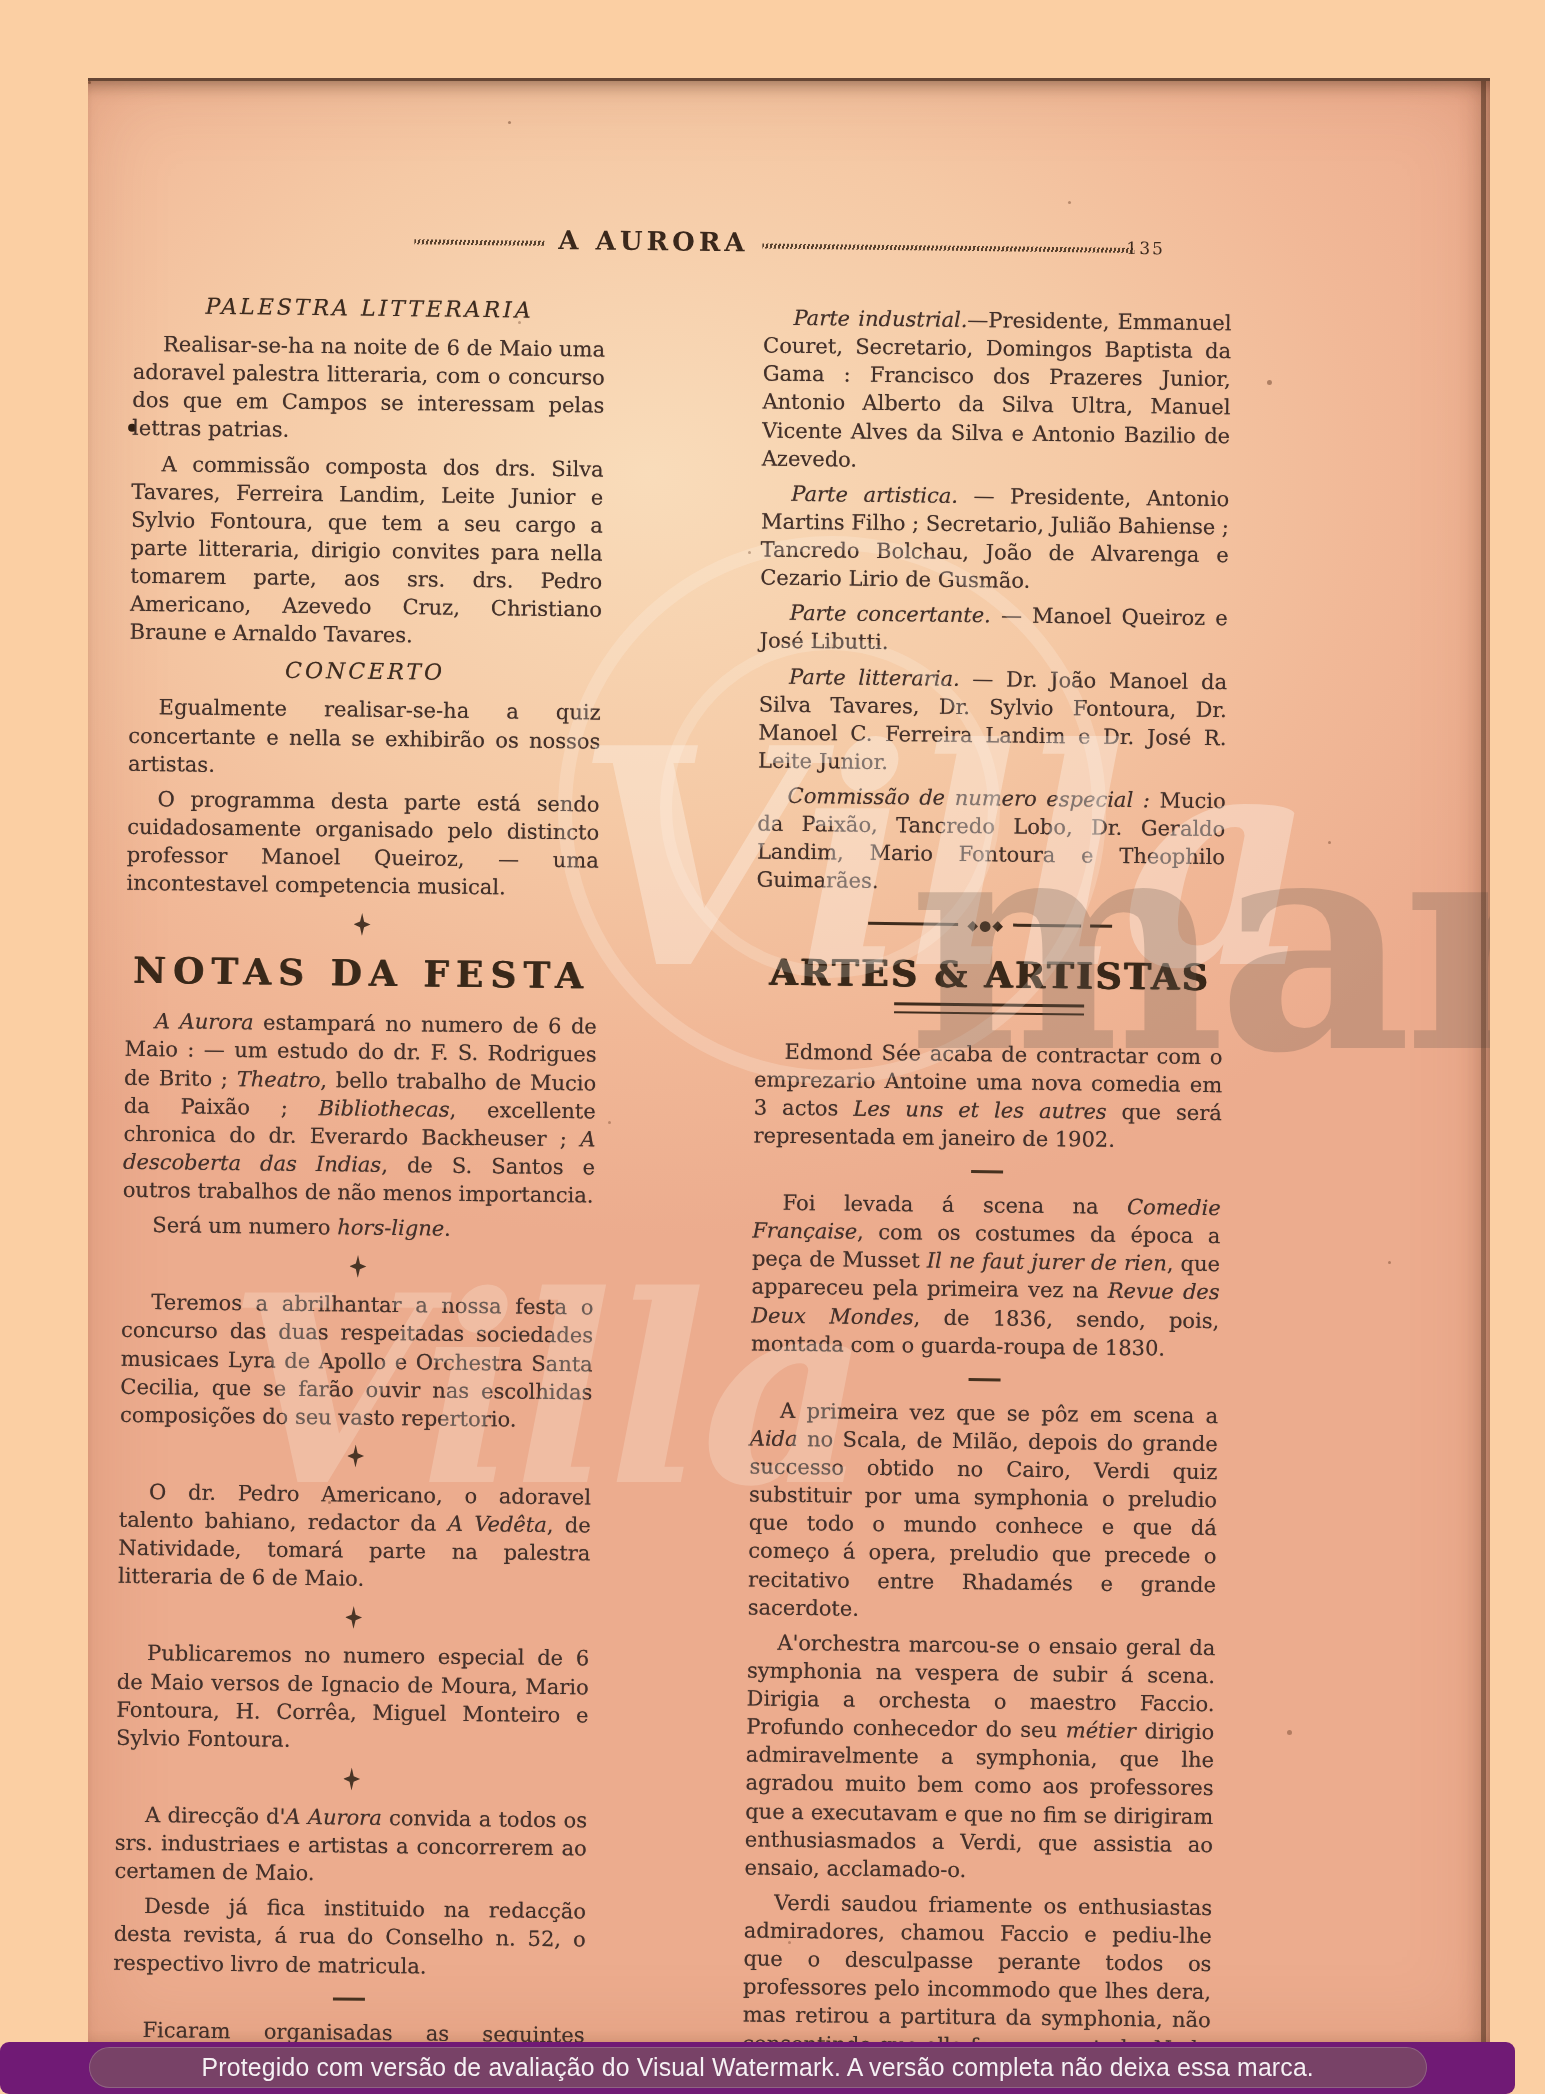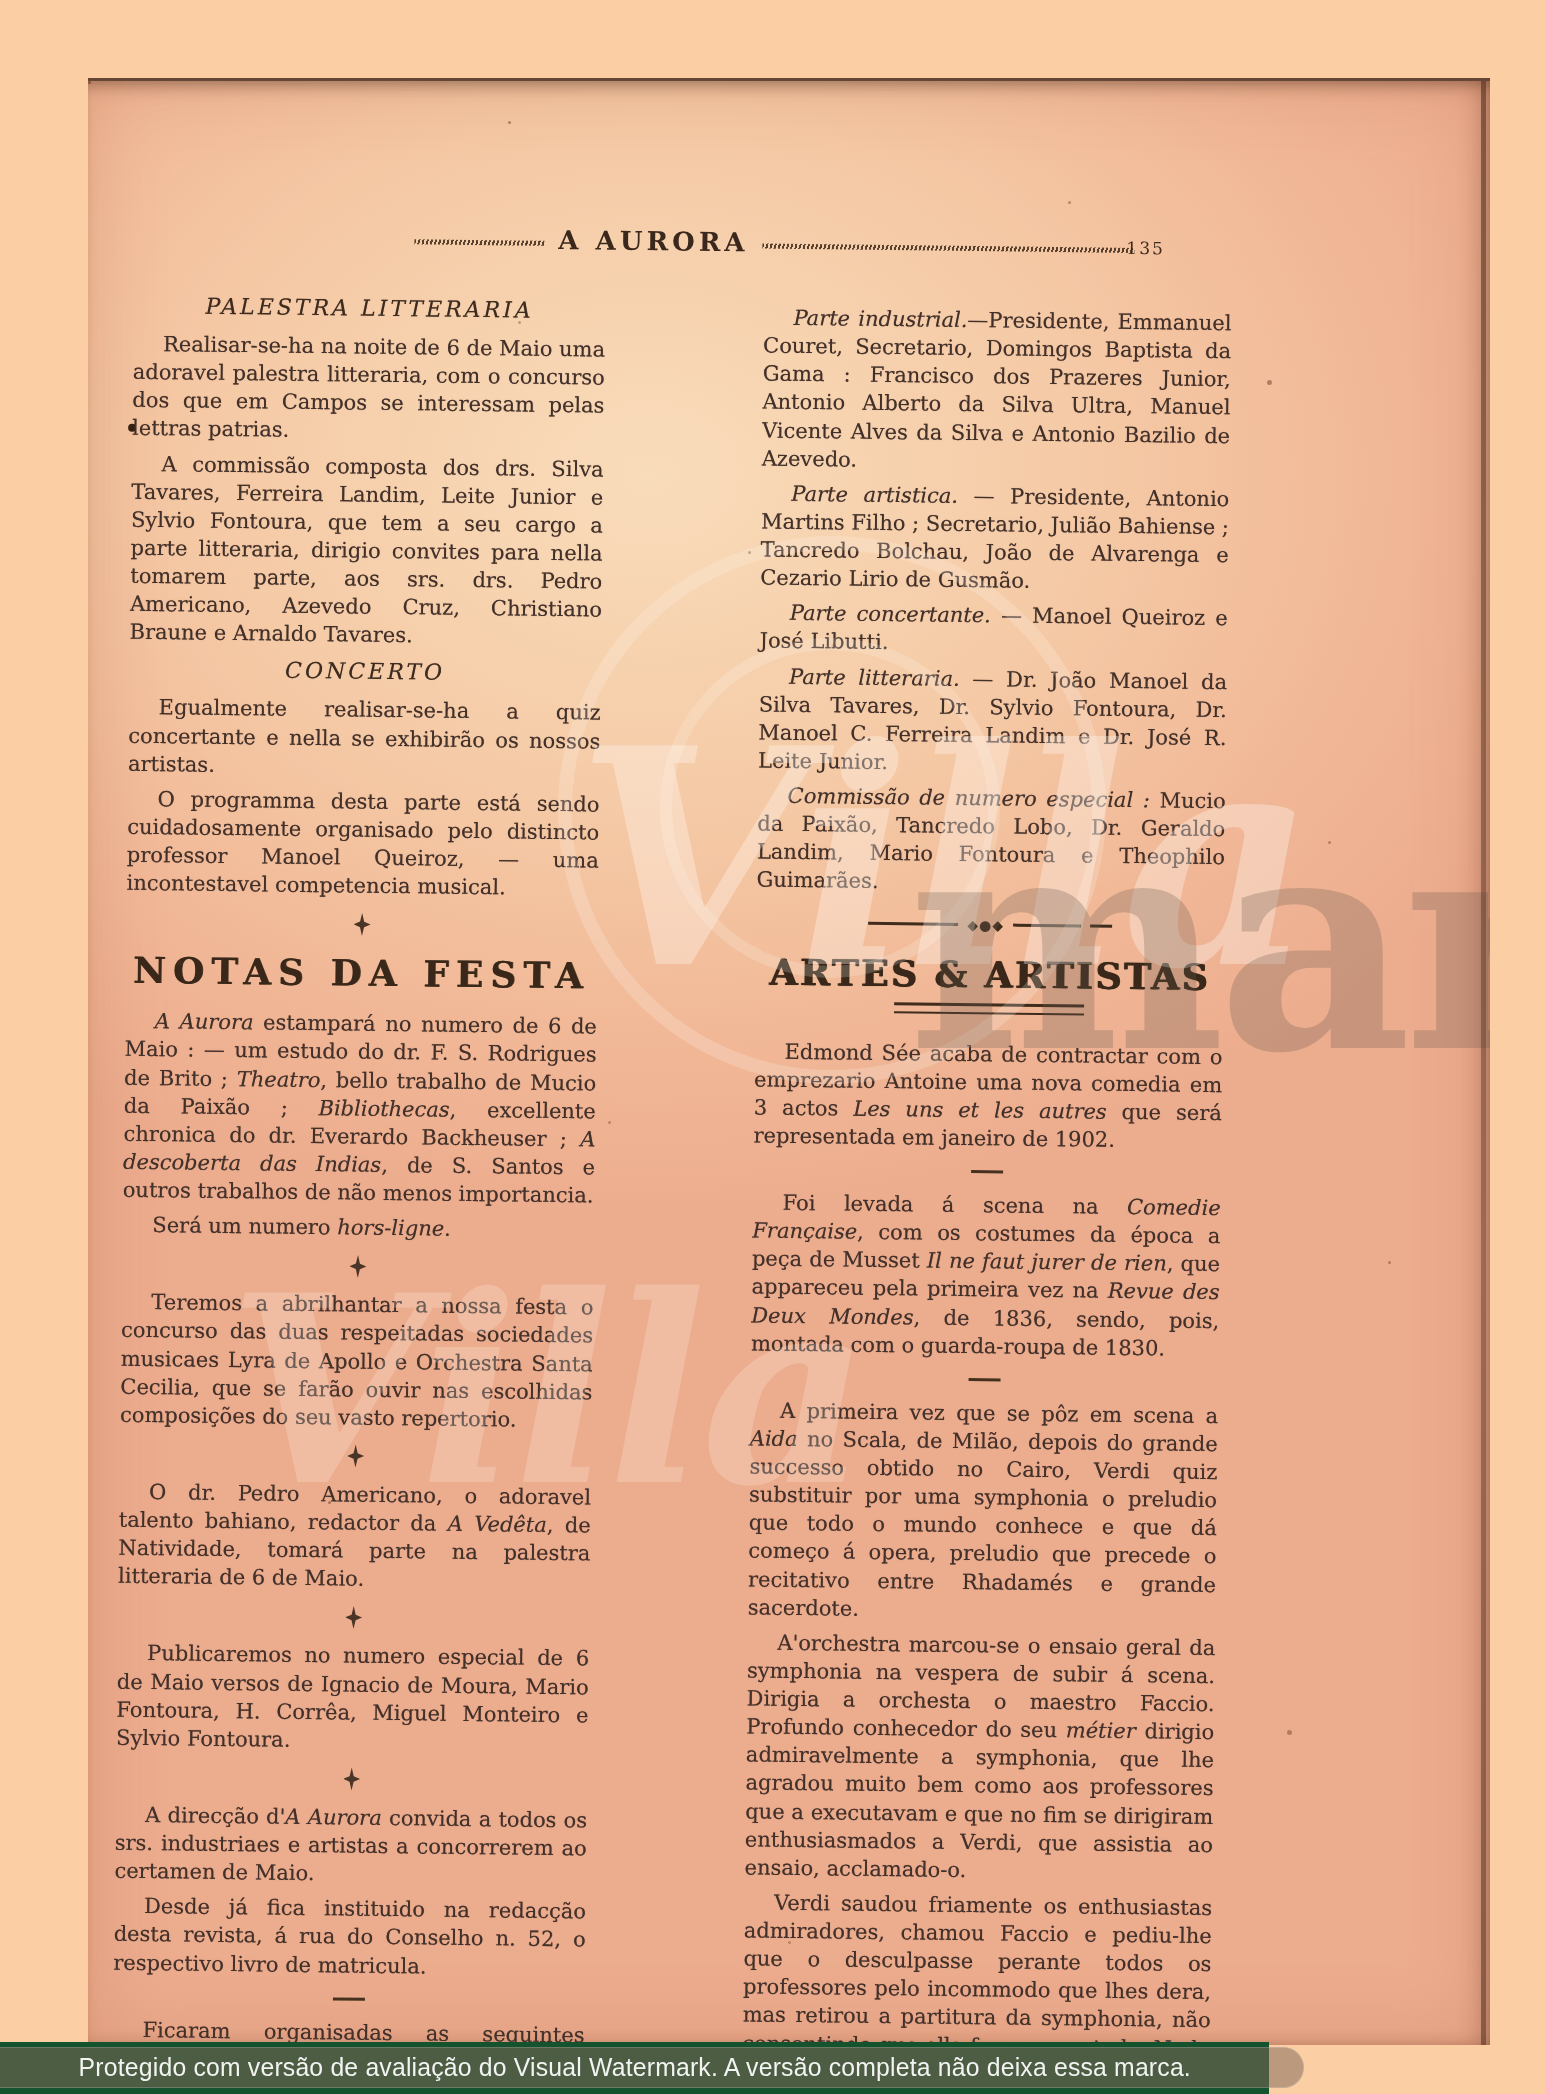--- a/index.html
+++ b/index.html
@@ -61,21 +61,21 @@
   .specks{position:absolute;left:0;top:0;width:3px;height:3px;border-radius:50%;background:rgba(92,52,30,.55);
     box-shadow:420px 40px 0 rgba(92,52,30,.45), 980px 120px 0 rgba(92,52,30,.4),
       1180px 300px 0 1px rgba(92,52,30,.45), 210px 520px 0 rgba(92,52,30,.4),
       660px 470px 0 rgba(92,52,30,.35), 1240px 760px 0 rgba(92,52,30,.4),
       90px 880px 0 1px rgba(92,52,30,.4), 520px 1040px 0 rgba(92,52,30,.35),
       1300px 1180px 0 rgba(92,52,30,.4), 240px 1420px 0 rgba(92,52,30,.45),
       860px 1560px 0 rgba(92,52,30,.35), 1200px 1650px 0 1px rgba(92,52,30,.4),
       150px 1760px 0 rgba(92,52,30,.4), 700px 1860px 0 rgba(92,52,30,.35),
       430px 240px 0 rgba(92,52,30,.35), 744px 563px 2px rgba(120,60,35,.35);}
   
-  .wm-bar{position:absolute;left:0;top:2042px;width:1269px;height:52px;background:#14532d;}
+  .wm-bar{position:absolute;left:0;top:2042px;width:1515px;height:52px;background:#701a75;border-radius:9px;}
   .wm-pill{position:absolute;left:50%;transform:translateX(-50%);top:5px;width:1338px;height:41px;
     border-radius:21px;background:rgba(128,104,91,.52);display:flex;align-items:center;justify-content:center;
     box-shadow:inset 0 0 0 1px rgba(255,255,255,.18);}
   .wm-text{color:rgba(255,255,255,.93);font-family:"Liberation Sans",sans-serif;font-size:25px;
     letter-spacing:.2px;white-space:nowrap;transform:scaleX(.99);}
 </style>
 </head>
 <body>
 
 <div class="canvas">

